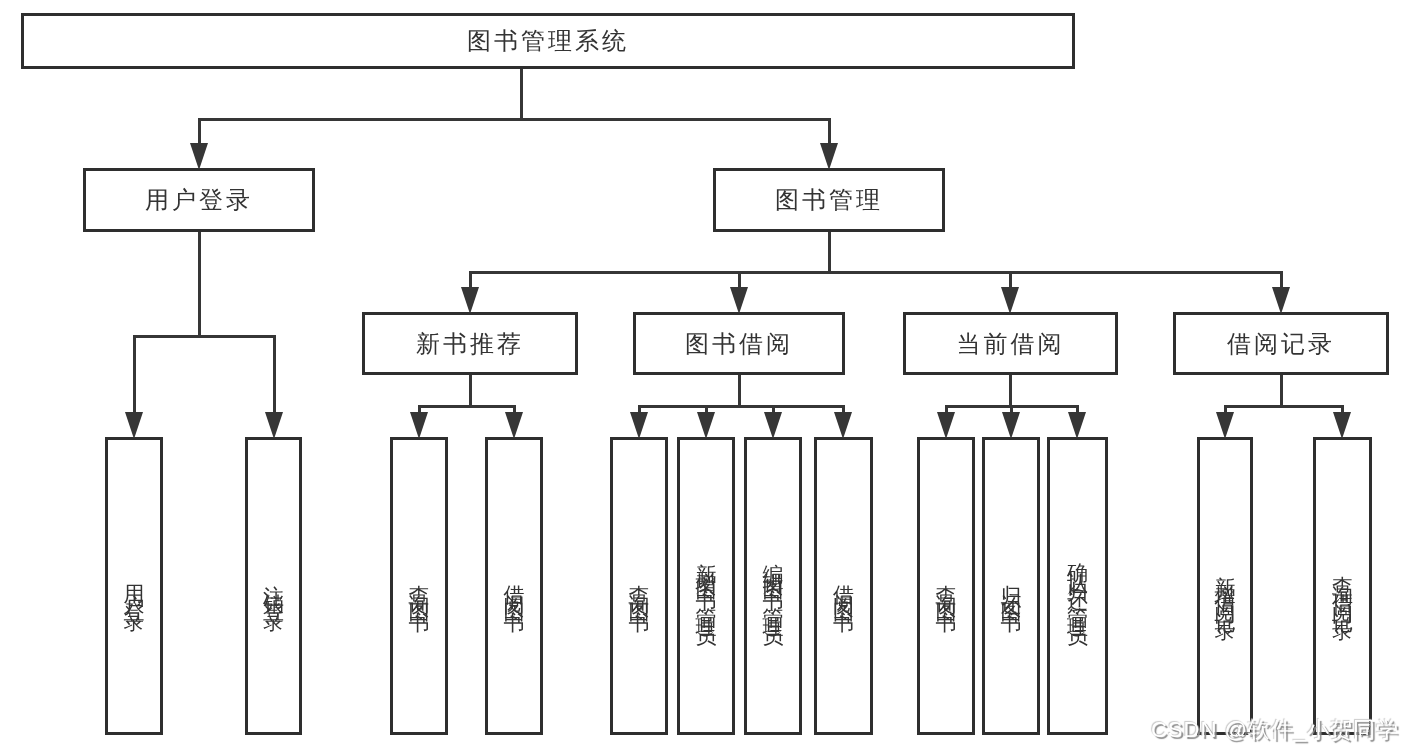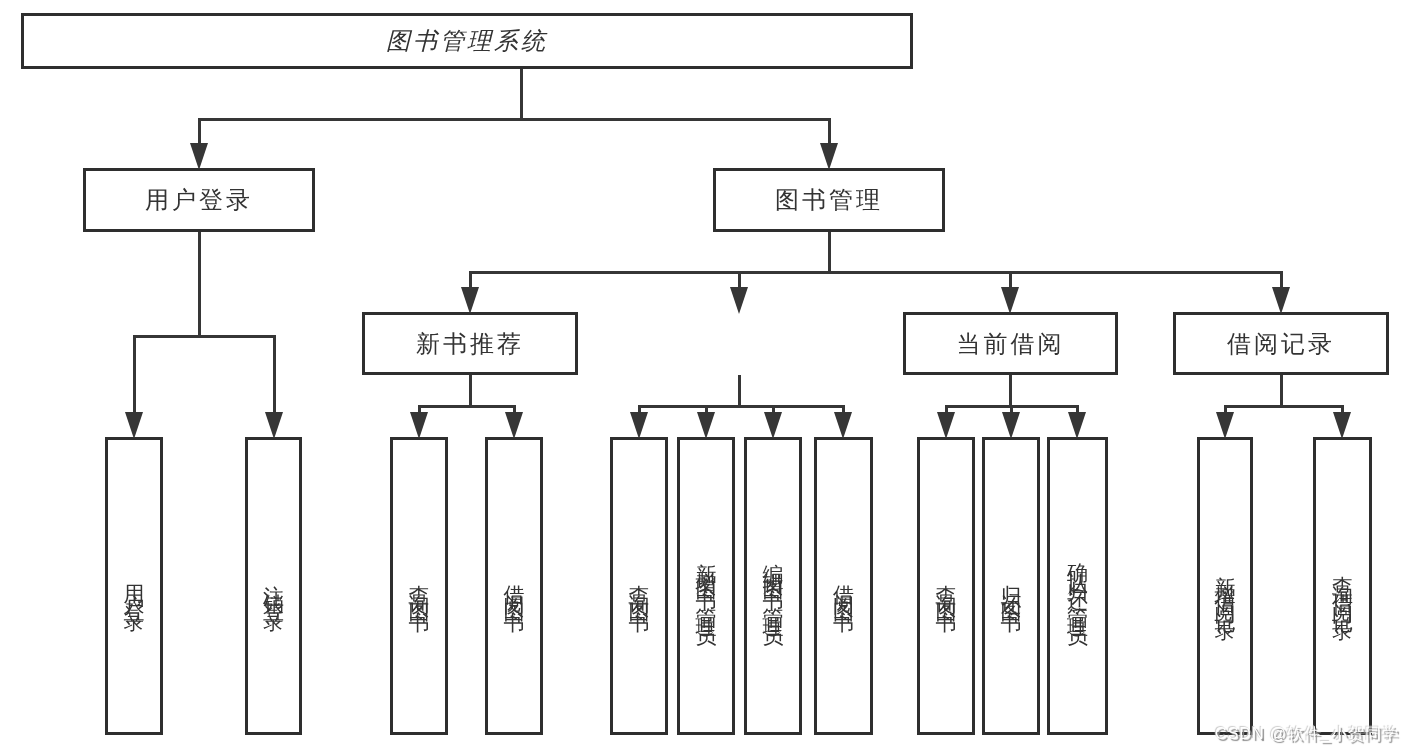--- a/index.html
+++ b/index.html
@@ -17,41 +17,44 @@
     font-size:21px; letter-spacing:9px; white-space:normal;
   }
   .line { position:absolute; background:#363636; }
   .arrow {
     position:absolute; width:0; height:0;
     border-left:9px solid transparent; border-right:9px solid transparent;
     border-top:27px solid #363636;
   }
   .watermark {
     position:absolute; right:6px; bottom:2px;
-    font-size:16px; letter-spacing:1px; color:#ffffff;
+    font-size:22px; letter-spacing:1px; color:#ffffff;
     text-shadow:2px 2px 1px #8b8b8b, -1px -1px 1px #c9c9c9;
     white-space:nowrap;
     margin-left:16px;
   }
 </style>
 </head>
 <body>
 
 <div id="diagram">
-  <div class="node" style="left: 21px; top: 13px; width: 892px; height: 56px; font-style: italic;">
+  <div class="node" style="left: 21px; top: 13px; width: 1054px; height: 56px;">
       <span class="lbl">图书管理系统</span>
     </div>
     <div class="node" style="left: 83px; top: 168px; width: 232px; height: 64px;">
       <span class="lbl">用户登录</span>
     </div>
     <div class="node" style="left: 713px; top: 168px; width: 232px; height: 64px;">
       <span class="lbl">图书管理</span>
     </div>
     <div class="node" style="left: 362px; top: 312px; width: 216px; height: 63px;">
       <span class="lbl">新书推荐</span>
+    </div>
+    <div class="node" style="left: 633px; top: 312px; width: 212px; height: 63px;">
+      <span class="lbl">图书借阅</span>
     </div>
     <div class="node" style="left: 1173px; top: 312px; width: 216px; height: 63px;">
       <span class="lbl">借阅记录</span>
     </div>
     <div class="node" style="left: 903px; top: 312px; width: 215px; height: 63px;">
       <span class="lbl">当前借阅</span>
     </div>
     <div class="node v" style="left: 105px; top: 437px; width: 58px; height: 298px;">
       <span class="lbl">用户登录</span>
     </div>

